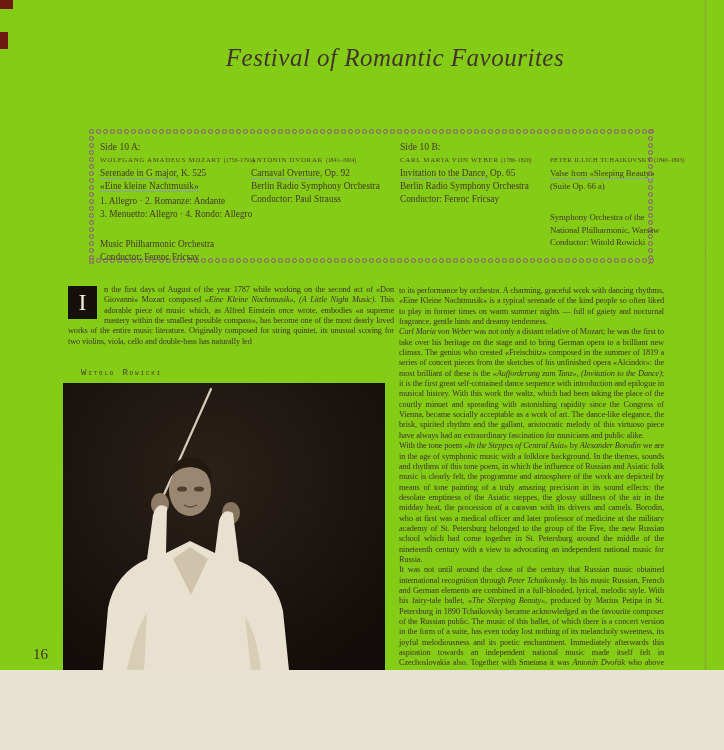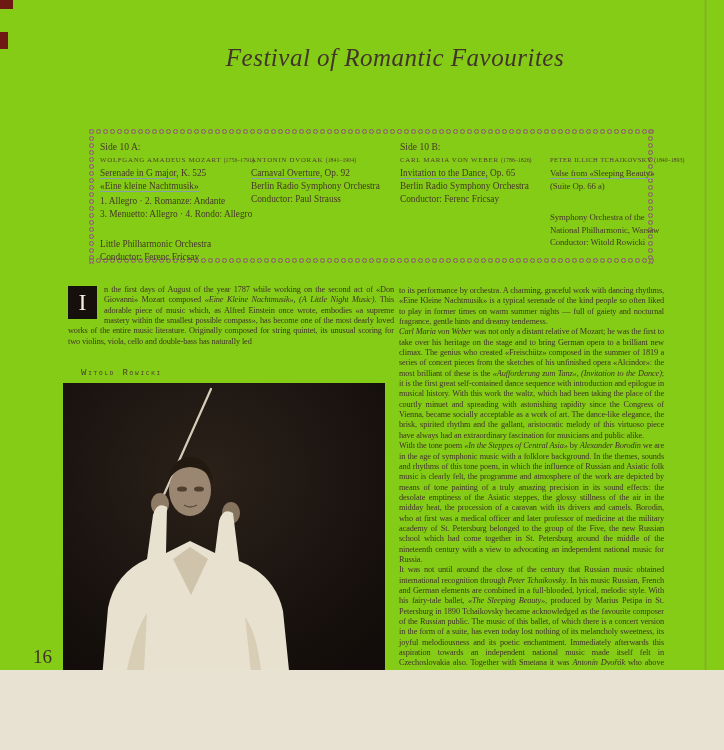--- a/index.html
+++ b/index.html
@@ -66,21 +66,21 @@
     font-size:24px;line-height:33px;text-align:center;
   }
   .caption{
     margin-top:19px;margin-left:13px;
     font-variant:small-caps;font-size:9px;letter-spacing:1.8px;color:#4c3d2d;font-family:Liberation Mono, monospace;
   }
   .photo{position:relative;margin-top:5px;margin-left:-5px;width:322px;height:307px;}
   .photo svg{display:block;}
   .page-number{
     position:absolute;left:33px;top:646px;
-    font-size:19px;color:#3f3226;
+    font-size:15px;color:#3f3226;
   }
 </style>
 </head>
 <body>
 
 <div class="page">
 
   <div class="mark mark-corner"></div>
   <div class="mark mark-edge"></div>
 
@@ -95,21 +95,21 @@
     <div class="tl-grid">
 
       <div class="tl-col">
         <div class="side-label">Side 10 A:</div>
         <div class="entry">
           <div class="composer"><span>WOLFGANG AMADEUS MOZART</span> <span class="dates">(1756–1791)</span></div>
           <div class="work"><span class="u">Serenade in G major</span><span>, K. 525</span></div>
           <div class="work"><span class="u">«Eine kleine Nachtmusik»</span></div>
           <div class="detail m-top2">1. Allegro · 2. Romanze: Andante</div>
           <div class="detail">3. Menuetto: Allegro · 4. Rondo: Allegro</div>
-          <div class="detail m-top3">Little Philharmonic Orchestra</div>
+          <div class="detail m-top3">Music Philharmonic Orchestra</div>
           <div class="detail">Conductor: Ferenc Fricsay</div>
         </div>
       </div>
 
       <div class="tl-col">
         <div class="side-label empty">&nbsp;</div>
         <div class="entry">
           <div class="composer"><span>ANTONIN DVORAK</span> <span class="dates">(1841–1904)</span></div>
           <div class="work"><span class="u">Carnaval Overture</span><span>, Op. 92</span></div>
           <div class="detail">Berlin Radio Symphony Orchestra</div>

